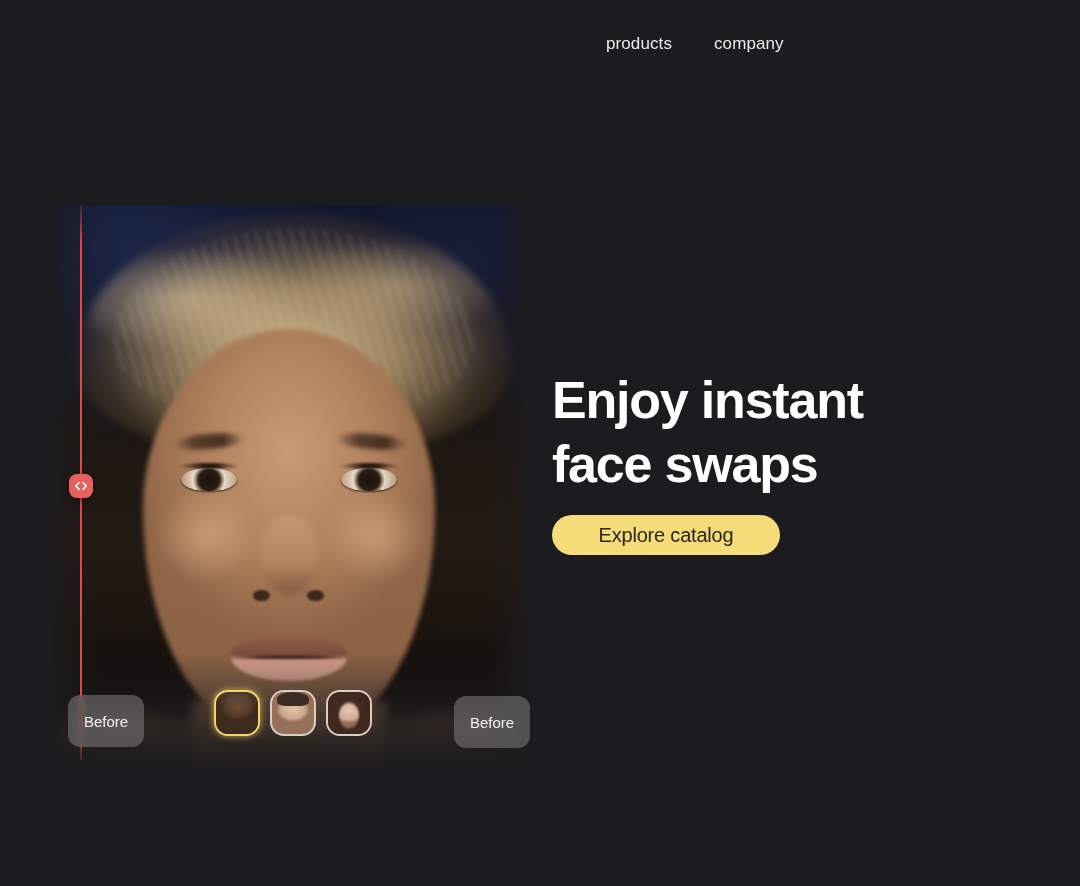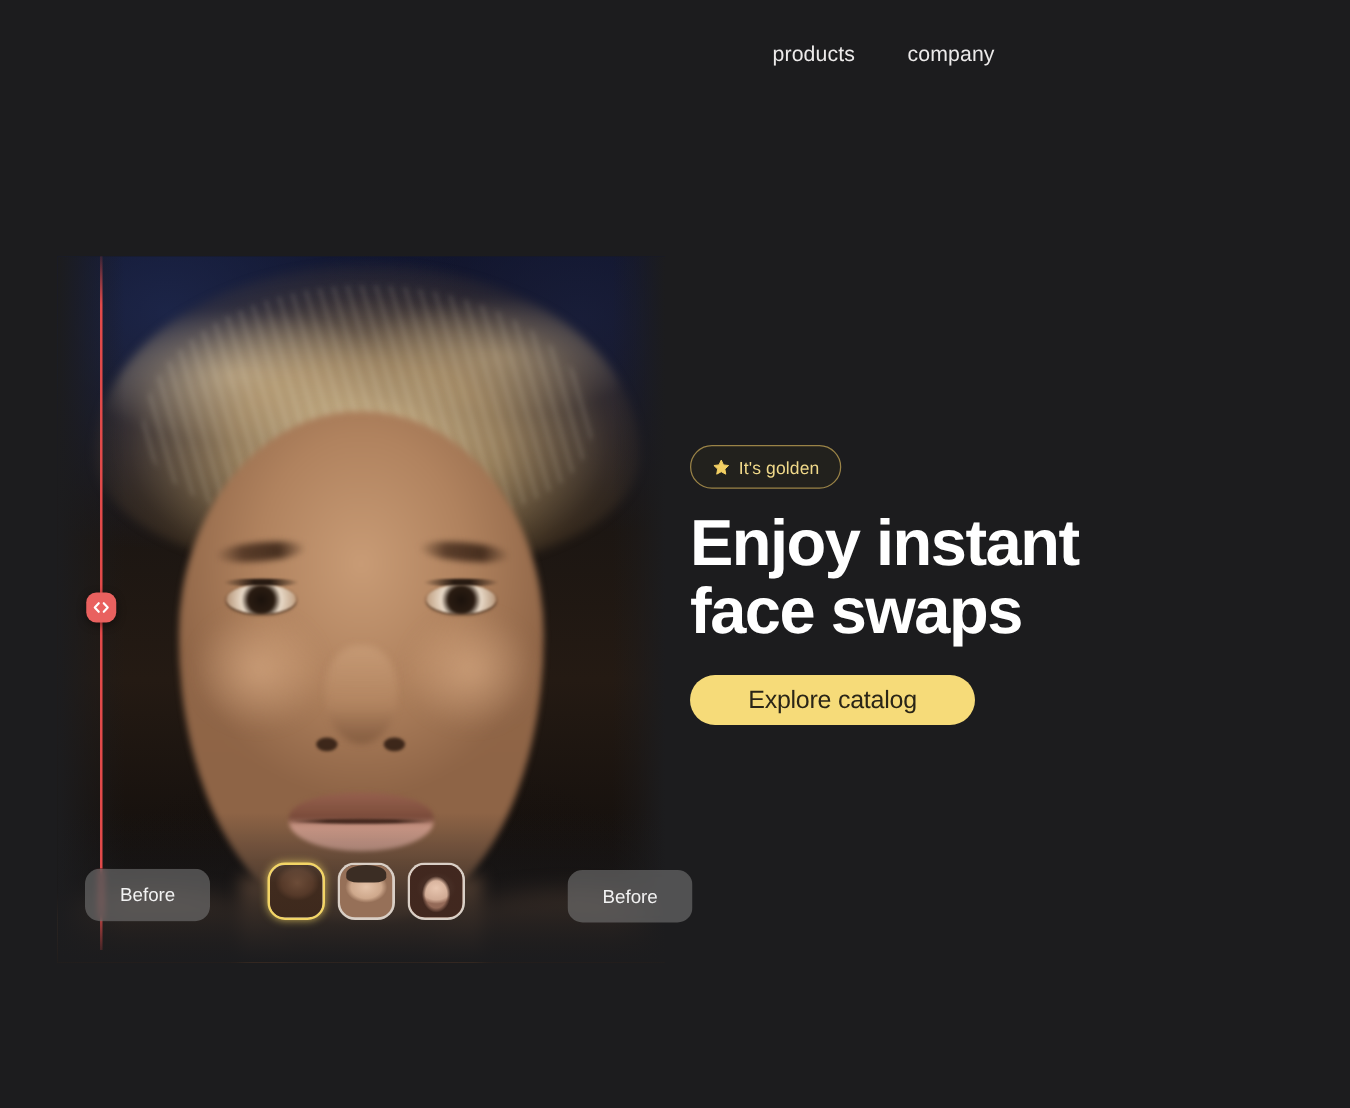--- a/index.html
+++ b/index.html
@@ -20,21 +20,21 @@
   .brand {
     position:absolute; left:281px; top:26px;
     display:flex; align-items:center; gap:10px;
     cursor:pointer;
   }
   .brand-mark { width:46px; height:40px; display:block; }
   .brand-name {
     color:#ffffff; font-size:29px; font-weight:700;
     letter-spacing:-0.6px; line-height:1;
   }
-  .nav { position:absolute; left:606px; top:34px; display:flex; gap:42px;margin-left:12px; }
+  .nav { position:absolute; left:606px; top:34px; display:flex; gap:42px; }
   .nav-item {
     color:#eceaea; font-size:17px; font-weight:400;
     letter-spacing:0.1px; cursor:pointer; white-space:nowrap;
   }
 
   
   .media {
     position:absolute; left:46px; top:205px;
     width:486px; height:565px;
     overflow:hidden;
@@ -176,21 +176,21 @@
     width:24px; height:24px; border-radius:8px;
     background:#e9615f;
     box-shadow:0 2px 8px rgba(0,0,0,0.45);
     display:flex; align-items:center; justify-content:center;
     cursor:ew-resize; z-index:13;
   }
   .slider-handle svg { display:block; }
 
   
   .pill {
-    position:absolute; height:42px; padding:0 28px;
+    position:absolute; height:52px; padding:0 16px;
     display:flex; align-items:center; justify-content:center;
     border-radius:12px;
     background:rgba(120,120,120,0.58);
     color:#f2f2f2; font-size:15px; font-weight:400;
     backdrop-filter:blur(3px);
     z-index:14; white-space:nowrap; cursor:pointer;
   }
   .pill-before { left:68px; top:695px; }
   .pill-after  { left:454px; top:696px; }
 
@@ -248,21 +248,21 @@
   .badge-star { width:14px; height:14px; display:block; }
   .badge-text {
     color:#f0d98a; font-size:14px; font-weight:500; letter-spacing:0.1px;
     white-space:nowrap;
   }
   .headline {
     margin-top:18px;
     color:#ffffff; font-size:52px; font-weight:700;
     line-height:1.0; letter-spacing:-1.2px;
   }
-  .headline .l2 { display:block; margin-top:2px; }
+  .headline .l2 { display:block; margin-top:12px; }
   .subhead {
     margin-top:17px;
     color:#e6e6e6; font-size:20px; font-weight:400;
     line-height:1.22; letter-spacing:-0.1px; max-width:430px;
   }
   .cta {
     margin-top:25px;
     display:inline-flex; align-items:center; justify-content:center;
     width:228px; height:40px;
     background:#f6db79; border:none; border-radius:28px;
@@ -335,28 +335,20 @@
       <span class="thair"></span>
     </div>
     <div class="thumb t3">
       <span class="tface"></span>
       <span class="thair"></span>
     </div>
   </div>
 
   <div class="content">
 
-    <div class="badge">
-      <span>
-        <svg class="badge-star" viewBox="0 0 16 16" fill="none">
-          <path d="M8 1.2 L10.05 5.6 L14.7 6.2 L11.3 9.45 L12.15 14.1 L8 11.85 L3.85 14.1 L4.7 9.45 L1.3 6.2 L5.95 5.6 Z" fill="#f2cf63" stroke="#f2cf63" stroke-width="0.9" stroke-linejoin="round"></path>
-        </svg>
-      </span>
-      <span class="badge-text">It's golden</span>
-    </div>
 
     <h1 class="headline">
       <span class="l1">Enjoy instant</span>
       <span class="l2">face swaps</span>
     </h1>
 
 
     <button class="cta">Explore catalog</button>
 
   </div>

